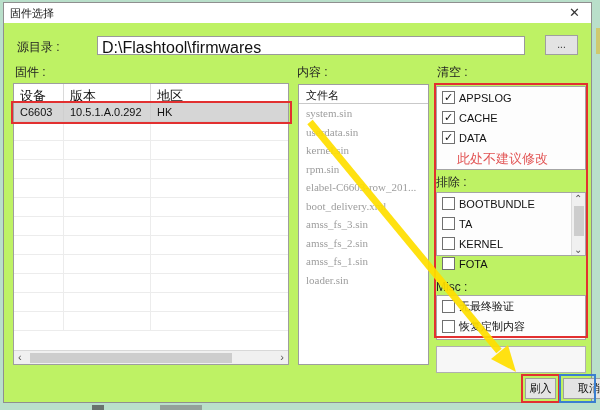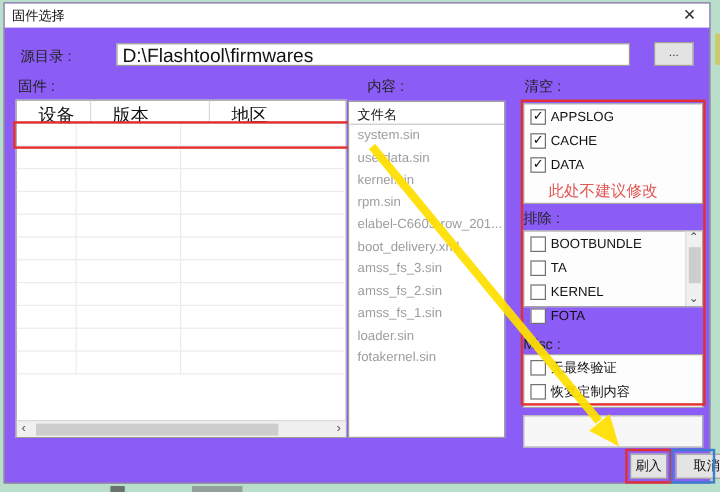--- a/index.html
+++ b/index.html
@@ -1,49 +1,49 @@
 <!DOCTYPE html>
 <html><head>
 <meta charset="utf-8">
 <style>
   * { margin:0; padding:0; box-sizing:border-box; }
   html,body { width:600px; height:410px; overflow:hidden; }
   body { font-family:"Liberation Sans","DejaVu Sans",sans-serif; background:#b9dfca; position:relative; }
   .bg-patch { position:absolute; }
   .dialog { position:absolute; left:3px; top:2px; width:589px; height:401px;
-            background:#8b5cf6; border:1px solid #8f8f8f; }
+            background:#bef264; border:1px solid #8f8f8f; }
   .titlebar { position:absolute; left:0; top:0; width:100%; height:20px; background:#ffffff; }
   .title { position:absolute; left:6px; top:3px; font-size:11px; color:#111; }
   .close { position:absolute; right:11px; top:2px; font-size:13px; color:#333; cursor:pointer; }
   .lbl, .sec-lbl { position:absolute; font-size:12px; color:#222; white-space:nowrap; }
   .field { position:absolute; left:93px; top:33px; width:428px; height:19px; background:#fff;
            border:1px solid #9a9a9a; font-size:16px; color:#111; padding:2px 4px; overflow:hidden; white-space:nowrap; }
   .browse { position:absolute; left:541px; top:32px; width:33px; height:20px; background:#e3e3e3;
             border:1px solid #9f9f9f; font-size:10px; color:#333; line-height:10px; }
   
   .fw-table { position:absolute; left:9px; top:80px; width:276px; height:282px; background:#fff; border:1px solid #9e9e9e; }
   .t-head { display:flex; height:19px; border-bottom:1px solid #c4c4c4; }
-  .t-head .hc { font-size:15px; color:#111; padding:3px 0 6px 6px; border-right:1px solid #dadada;margin-left:12px; }
+  .t-head .hc { font-size:13px; color:#111; padding:3px 0 6px 6px; border-right:1px solid #dadada; }
   .t-row { display:flex; height:19px; }
   .t-row .tc { font-size:11px; color:#111; padding:3px 0 0 6px; border-right:1px solid #ececec;
                border-bottom:1px solid #ececec; overflow:hidden; white-space:nowrap; }
   .c0 { width:50px; } .c1 { width:87px; } .c2 { flex:1; border-right:none !important; }
   .t-row.sel { background:#d6d6d6; }
   .t-row.sel .tc { border-bottom-color:#cfcfcf; border-right-color:#cfcfcf; }
   .hscroll { position:absolute; left:0; bottom:0; width:100%; height:14px; background:#f0f0f0;
              border-top:1px solid #d8d8d8; }
   .arr { position:absolute; top:0px; font-size:11px; color:#555; line-height:13px; }
   .arr.left { left:4px; } .arr.right { right:4px; }
   .hthumb { position:absolute; left:16px; top:2px; width:202px; height:10px; background:#cdcdcd; }
   .sel-annot { position:absolute; left:7px; top:98px; width:281px; height:23px; border:2px solid #e23030; }
   
-  .file-panel { position:absolute; left:286px; top:81px; width:131px; height:281px; background:#fff;
+  .file-panel { position:absolute; left:294px; top:81px; width:131px; height:281px; background:#fff;
                 border:1px solid #9e9e9e; overflow:hidden; }
   .file-head { height:19px; font-size:11px; color:#111; padding:3px 0 0 7px; border-bottom:1px solid #c9c9c9; background:#fff; }
-  .file-item { font-size:11px; color:#9d9d9d; padding-left:7px; height:18.5px; line-height:18.5px; white-space:nowrap; }
+  .file-item { font-size:11px; color:#9d9d9d; padding-left:7px; height:18.5px; line-height:18.5px; white-space:nowrap;font-family:Liberation Serif, serif; }
   
   .box { position:absolute; background:#fdfdfd; border:1px solid #a5a5a5; }
   .clear-box { left:432px; top:83px; width:150px; height:84px; }
   .excl-box  { left:432px; top:189px; width:150px; height:64px; }
   .misc-box  { left:432px; top:292px; width:150px; height:45px; }
   .empty-box { position:absolute; left:432px; top:343px; width:150px; height:27px; background:#f7f7f7; border:1px solid #b0b0b0; }
   .cb-row { display:flex; align-items:center; height:19px; padding-left:5px; margin-top:1px; }
   .cb { width:13px; height:13px; background:#fff; border:1px solid #707070; font-size:11px; line-height:11px;
         color:#111; text-align:center; flex:0 0 13px; }
   .cb-lab { font-size:11px; color:#111; margin-left:4px; white-space:nowrap; }
@@ -76,30 +76,35 @@
     <span class="close">✕</span>
   </div>
 
   <span class="lbl" style="left:13px; top:36px;">源目录 :</span>
   <div class="field">
     <span>D:\Flashtool\firmwares</span>
   </div>
   <button class="browse">...</button>
 
   <span class="sec-lbl" style="left:11px; top:61px;">固件 :</span>
-  <span class="sec-lbl" style="left:302px; top:61px;">内容 :</span>
+  <span class="sec-lbl" style="left:293px; top:61px;">内容 :</span>
   <span class="sec-lbl" style="left:433px; top:61px;">清空 :</span>
 
   <div class="fw-table">
     <div class="t-head" id="fw-head">
         <span class="hc c0">设备</span>
         <span class="hc c1">版本</span>
         <span class="hc c2">地区</span>
       </div>
     <div id="fw-rows">
+        <div class="t-row sel">
+          <span class="tc c0">C6603</span>
+          <span class="tc c1">10.5.1.A.0.292</span>
+          <span class="tc c2">HK</span>
+        </div>
         <div class="t-row">
           <span class="tc c0"></span>
           <span class="tc c1"></span>
           <span class="tc c2"></span>
         </div>
         <div class="t-row">
           <span class="tc c0"></span>
           <span class="tc c1"></span>
           <span class="tc c2"></span>
         </div>
@@ -163,21 +168,20 @@
         <div class="file-item">system.sin</div>
         <div class="file-item">userdata.sin</div>
         <div class="file-item">kernel.sin</div>
         <div class="file-item">rpm.sin</div>
         <div class="file-item">elabel-C6603-row_201...</div>
         <div class="file-item">boot_delivery.xml</div>
         <div class="file-item">amss_fs_3.sin</div>
         <div class="file-item">amss_fs_2.sin</div>
         <div class="file-item">amss_fs_1.sin</div>
         <div class="file-item">loader.sin</div>
-        <div class="file-item">fotakernel.sin</div>
       </div>
   </div>
 
   <div class="box clear-box">
     <div id="clear-items">
         <div class="cb-row">
           <span class="cb">✓</span>
           <span class="cb-lab">APPSLOG</span>
         </div>
         <div class="cb-row">

